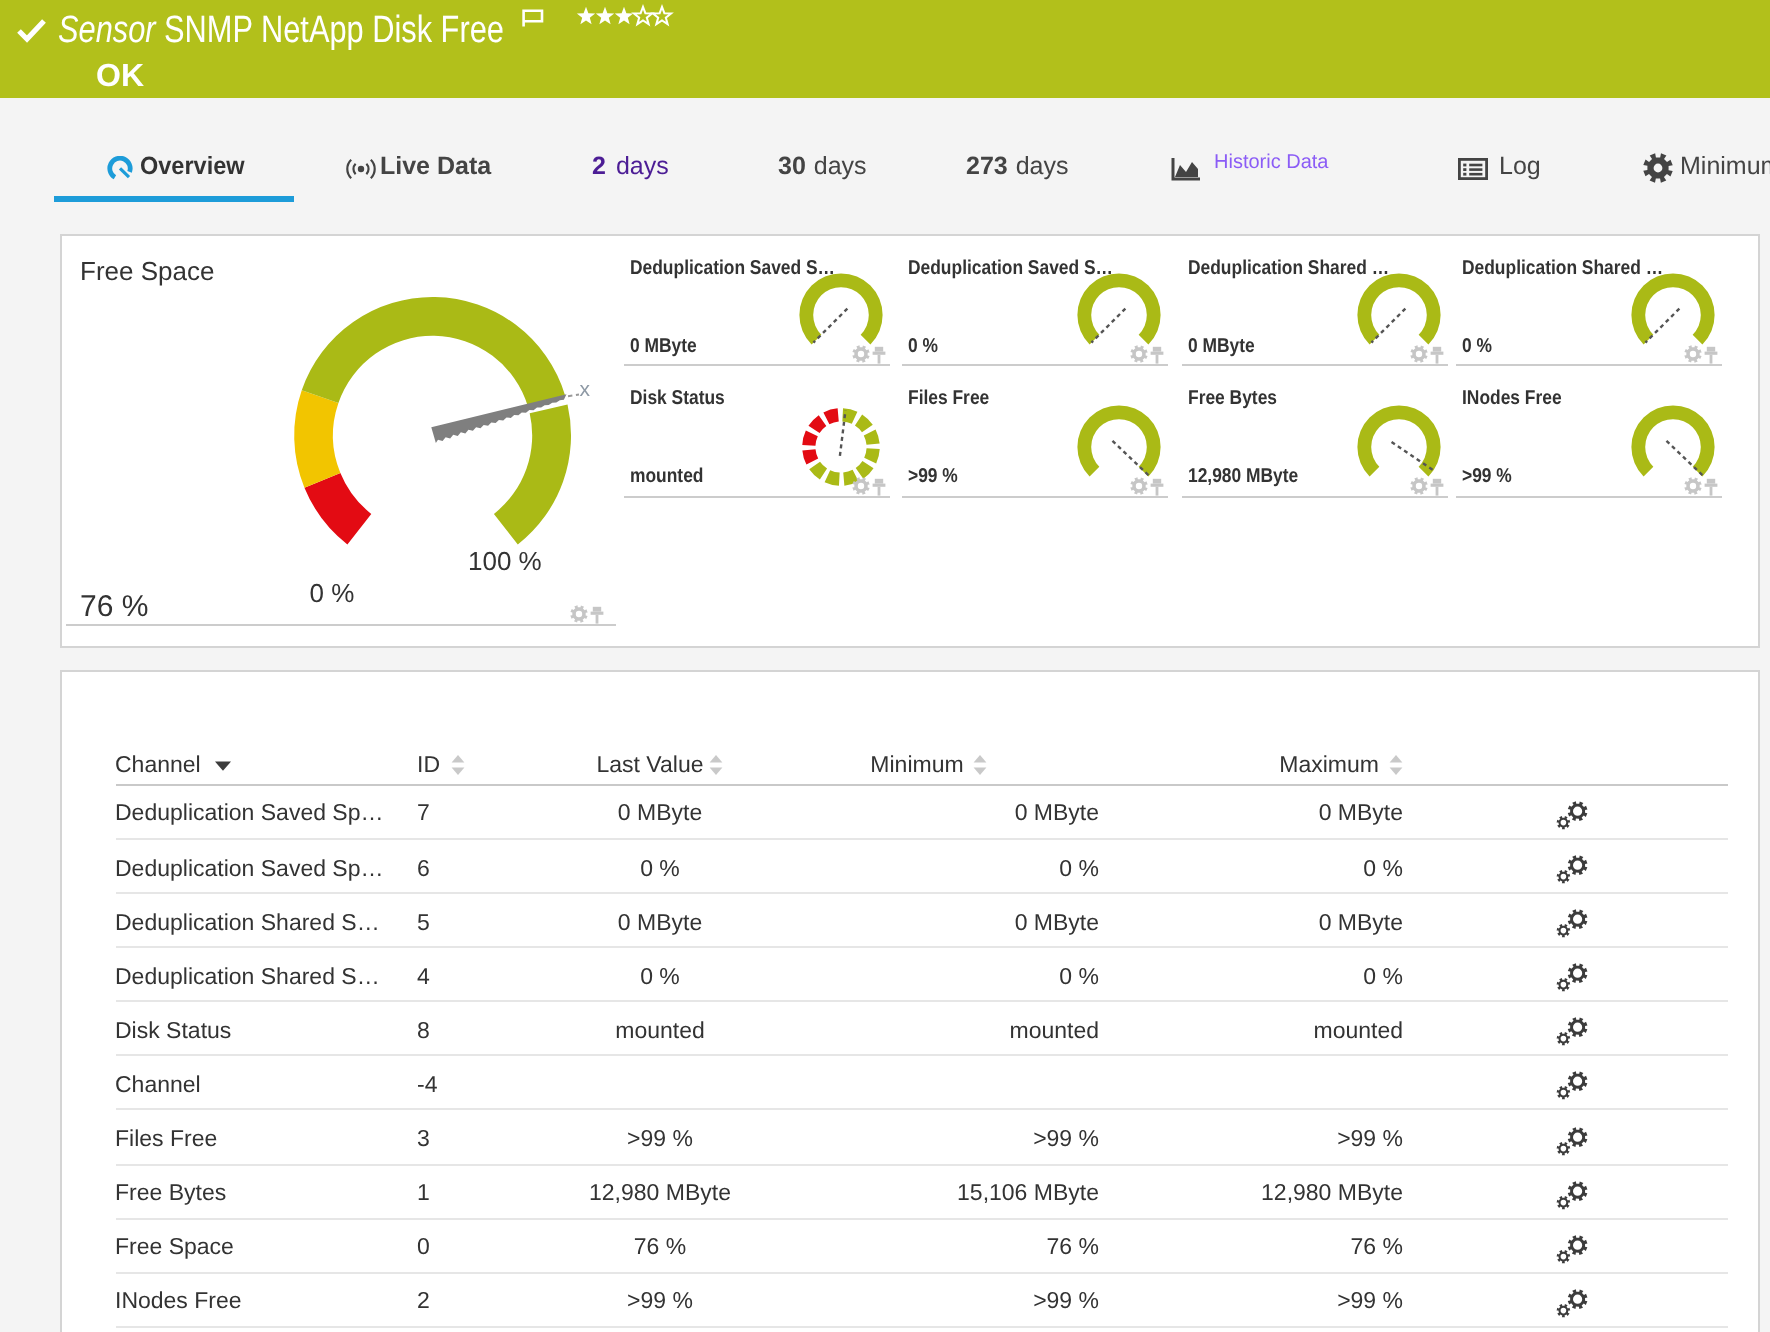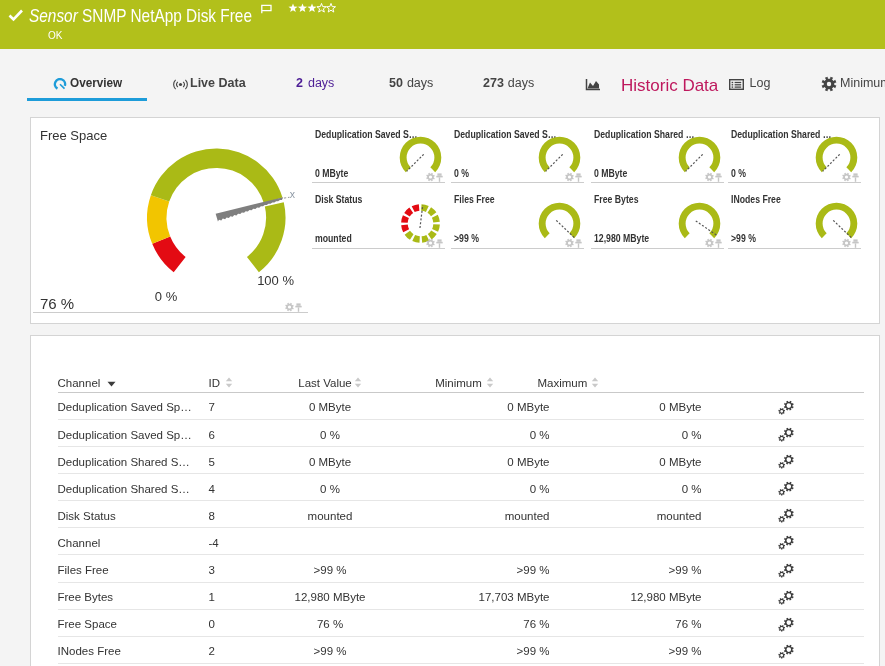--- a/index.html
+++ b/index.html
@@ -10,21 +10,21 @@
 table.chan{border-collapse:collapse;font-size:11.5px;color:#333;table-layout:fixed}
 table.chan td{border-bottom:1px solid #e6e6e6;height:27.1px;padding:3px 0 0 0;font-weight:normal;text-align:left;vertical-align:middle}
 table.chan th{height:22px;padding:3px 0 0 0;font-weight:normal;text-align:left;vertical-align:middle}
 table.chan th{border-bottom:1px solid #c9c9c9}
 </style></head><body>
 <div class="abs" style="left:0;top:0;width:885px;height:49px;background:#b2c01b"></div>
 <svg class="abs" style="left:8px;top:9.3px" width="16" height="13" viewBox="0 0 16 13">
     <path d="M1.5,6.5 L5.5,10.5 L14,1.5" fill="none" stroke="#fff" stroke-width="2.6"></path>
   </svg>
 <div class="abs" style="left:29px;top:4.5px;font-size:19px;color:#fff;white-space:nowrap;transform:scaleX(0.81);transform-origin:0 0"><i>Sensor</i> SNMP NetApp Disk Free</div>
-<div class="abs" style="left:48px;top:29.5px;font-size:10px;font-weight:normal;color:#fff">OK</div>
+<div class="abs" style="left:48px;top:29.5px;font-size:16px;font-weight:bold;color:#fff">OK</div>
 <svg class="abs" style="left:261px;top:4px" width="12" height="10" viewBox="0 0 12 10">
 <path d="M0.8,0.8 V9.2 M0.8,1.4 H10 V6.6 H0.8" fill="none" stroke="#fff" stroke-width="1.3"></path>
   </svg>
 <svg class="abs" style="left:0;top:0" width="345" height="18" viewBox="0 0 345 18">
     <polygon points="293.00,3.40 291.82,6.58 288.43,6.72 291.10,8.82 290.18,12.08 293.00,10.20 295.82,12.08 294.90,8.82 297.57,6.72 294.18,6.58" fill="#fff"></polygon>
     <polygon points="302.50,3.40 301.32,6.58 297.93,6.72 300.60,8.82 299.68,12.08 302.50,10.20 305.32,12.08 304.40,8.82 307.07,6.72 303.68,6.58" fill="#fff"></polygon>
     <polygon points="312.00,3.40 310.82,6.58 307.43,6.72 310.10,8.82 309.18,12.08 312.00,10.20 314.82,12.08 313.90,8.82 316.57,6.72 313.18,6.58" fill="#fff"></polygon>
     <polygon points="321.50,3.40 320.32,6.58 316.93,6.72 319.60,8.82 318.68,12.08 321.50,10.20 324.32,12.08 323.40,8.82 326.07,6.72 322.68,6.58" fill="none" stroke="#fff" stroke-width="1"></polygon>
     <polygon points="331.00,3.40 329.82,6.58 326.43,6.72 329.10,8.82 328.18,12.08 331.00,10.20 333.82,12.08 332.90,8.82 335.57,6.72 332.18,6.58" fill="none" stroke="#fff" stroke-width="1"></polygon>
   </svg>
@@ -36,27 +36,27 @@
 <div class="abs" style="left:27px;top:98px;width:120px;height:3px;background:#1d9cd9"></div>
 <svg class="abs" style="left:173px;top:79px" width="15" height="11" viewBox="0 0 15 11">
 <circle cx="7.5" cy="5.5" r="1.6" fill="#444"></circle>
 <path d="M4.8,2.9 A3.7,3.7 0 0 0 4.8,8.1" fill="none" stroke="#444" stroke-width="1.1"></path>
 <path d="M2.6,0.9 A6.4,6.4 0 0 0 2.6,10.1" fill="none" stroke="#444" stroke-width="1.1"></path>
 <path d="M10.2,2.9 A3.7,3.7 0 0 1 10.2,8.1" fill="none" stroke="#444" stroke-width="1.1"></path>
 <path d="M12.4,0.9 A6.4,6.4 0 0 1 12.4,10.1" fill="none" stroke="#444" stroke-width="1.1"></path>
   </svg>
 <div class="abs" style="left:190px;top:76px;font-size:12.5px;font-weight:bold;color:#444;white-space:nowrap">Live Data</div>
 <div class="abs" style="left:296px;top:76px;font-size:12.5px;font-weight:normal;color:#4c1d95;white-space:nowrap"><b>2</b><span style="padding-left:5px">days</span></div>
-<div class="abs" style="left:389px;top:76px;font-size:12.5px;font-weight:normal;color:#444;white-space:nowrap"><b>50</b><span style="padding-left:4px">days</span></div>
+<div class="abs" style="left:389px;top:76px;font-size:12.5px;font-weight:normal;color:#444;white-space:nowrap"><b>30</b><span style="padding-left:4px">days</span></div>
 <div class="abs" style="left:483px;top:76px;font-size:12.5px;font-weight:normal;color:#444;white-space:nowrap"><b>273</b><span style="padding-left:4px">days</span></div>
 <svg class="abs" style="left:585px;top:78px" width="16" height="13" viewBox="0 0 16 13">
 <path d="M1.5,1 V11.5 H15" fill="none" stroke="#444" stroke-width="1.5"></path>
 <path d="M2.5,10.5 L5,4.5 L8,8 L11,3 L14,6.5 V10.5 Z" fill="#444"></path>
   </svg>
-<div class="abs" style="left:621px;top:76px;font-size:17px;font-weight:normal;color:#be185d;white-space:nowrap">Historic Data</div>
+<div class="abs" style="left:607px;top:76px;font-size:10px;font-weight:normal;color:#8b5cf6;white-space:nowrap">Historic Data</div>
 <svg class="abs" style="left:729px;top:79px" width="15" height="11" viewBox="0 0 15 11">
 <rect x="0.7" y="0.7" width="13.6" height="9.6" fill="none" stroke="#444" stroke-width="1.4"></rect>
 <rect x="2.6" y="2.8" width="1.6" height="1.4" fill="#444"></rect>
 <rect x="2.6" y="5.1" width="1.6" height="1.4" fill="#444"></rect>
 <rect x="2.6" y="7.4" width="1.6" height="1.4" fill="#444"></rect>
 <line x1="5.6" y1="3.5" x2="12.2" y2="3.5" stroke="#444" stroke-width="1.3"></line>
 <line x1="5.6" y1="5.8" x2="12.2" y2="5.8" stroke="#444" stroke-width="1.3"></line>
 <line x1="5.6" y1="8.1" x2="12.2" y2="8.1" stroke="#444" stroke-width="1.3"></line>
   </svg>
 <div class="abs" style="left:749.5px;top:76px;font-size:12.5px;font-weight:normal;color:#444;white-space:nowrap">Log</div>
@@ -69,21 +69,21 @@
 <svg style="position:absolute;left:130px;top:131px" width="180" height="175" viewBox="0 0 180 175">
     <path d="M43.70,141.23 A69.20,69.20 0 0 1 22.22,112.82 L40.19,105.50 A49.80,49.80 0 0 0 55.64,125.94 Z" fill="#e30b13"></path>
     <path d="M22.22,112.82 A69.20,69.20 0 0 1 20.87,64.17 L39.21,70.49 A49.80,49.80 0 0 0 40.19,105.50 Z" fill="#f2c500"></path>
     <path d="M20.87,64.17 A69.20,69.20 0 0 1 152.47,66.45 L133.92,72.13 A49.80,49.80 0 0 0 39.21,70.49 Z" fill="#aaba16"></path>
     <path d="M153.76,71.26 A69.20,69.20 0 0 1 128.90,141.23 L116.96,125.94 A49.80,49.80 0 0 0 134.84,75.59 Z" fill="#aaba16"></path>
     <path d="M85.64,82.64 L153.23,66.16 L151.94,68.92 L149.92,69.11 L148.15,70.21 L146.11,70.34 L144.36,71.50 L142.30,71.58 L140.57,72.79 L138.50,72.81 L136.78,74.08 L134.69,74.04 L132.99,75.37 L130.88,75.28 L129.20,76.66 L127.08,76.51 L125.41,77.95 L123.27,77.74 L121.62,79.24 L119.46,78.98 L117.83,80.53 L115.65,80.21 L114.04,81.82 L111.85,81.45 L110.25,83.11 L108.04,82.68 L106.46,84.40 L104.23,83.91 L102.67,85.69 L100.43,85.15 L98.88,86.98 L96.62,86.38 L95.08,88.27 L92.81,87.61 L91.29,89.56 L89.00,88.85 L87.92,90.48 Z" fill="#7f7f7f"></path>
     <line x1="154.01" y1="67.08" x2="159.50" y2="66.27" stroke="#999" stroke-width="1" stroke-dasharray="2.2,1.8"></line>
     <text x="162.32" y="66.94" font-size="10.5" fill="#8e99a5" text-anchor="middle">x</text>
   </svg>
 <div class="abs" style="left:136px;top:289px;width:60px;text-align:center;font-size:13px">0 %</div>
-<div class="abs" style="left:234px;top:273px;width:60px;text-align:right;font-size:13px">100 %</div>
+<div class="abs" style="left:234px;top:273px;width:60px;text-align:left;font-size:13px">100 %</div>
 <div class="abs" style="left:40px;top:295px;font-size:15px">76 %</div>
 <div class="cellline" style="left:33px;top:312px;width:275px"></div>
 <svg style="position:absolute;left:275px;top:300px" width="28" height="14" viewBox="0 0 28 14">
 <path d="M18.83,6.24 L18.21,4.64 L17.37,5.17 L16.45,4.21 L17.02,3.40 L15.45,2.70 L15.24,3.68 L13.91,3.65 L13.74,2.67 L12.14,3.29 L12.67,4.13 L11.71,5.05 L10.90,4.48 L10.20,6.05 L11.18,6.26 L11.15,7.59 L10.17,7.76 L10.79,9.36 L11.63,8.83 L12.55,9.79 L11.98,10.60 L13.55,11.30 L13.76,10.32 L15.09,10.35 L15.26,11.33 L16.86,10.71 L16.33,9.87 L17.29,8.95 L18.10,9.52 L18.80,7.95 L17.82,7.74 L17.85,6.41 Z M16.10,7.00 A1.6,1.6 0 1 0 12.90,7.00 A1.6,1.6 0 1 0 16.10,7.00 Z" fill="#c6c6c6" fill-rule="evenodd"></path>
 <g fill="#c6c6c6">
       <rect x="21.4" y="3.4" width="4.2" height="2.4"></rect>
       <rect x="20.3" y="5.8" width="6.4" height="1.6"></rect>
       <rect x="22.8" y="7.4" width="1.4" height="4.4"></rect>
     </g>
 </svg>
@@ -230,21 +230,21 @@
               <path d="M4,10.5 L7.2,6.8 H0.8 Z" fill="#c9c9c9"></path>
             </svg></span></th>
 <th style="width:123px;text-align:center"><span style="position:relative;left:-5px">Last Value <svg width="8" height="11" viewBox="0 0 8 11" style="position:absolute;right:-10px;top:0px">
               <path d="M4,0.5 L7.2,4.2 H0.8 Z" fill="#c9c9c9"></path>
               <path d="M4,10.5 L7.2,6.8 H0.8 Z" fill="#c9c9c9"></path>
             </svg></span></th>
 <th style="width:158px;text-align:center"><span style="position:relative;right:12px">Minimum <svg width="8" height="11" viewBox="0 0 8 11" style="position:absolute;right:-12px;top:0px">
               <path d="M4,0.5 L7.2,4.2 H0.8 Z" fill="#c9c9c9"></path>
               <path d="M4,10.5 L7.2,6.8 H0.8 Z" fill="#c9c9c9"></path>
             </svg></span></th>
-<th style="width:152px;text-align:left"><span style="position:relative;right:12px">Maximum <svg width="8" height="11" viewBox="0 0 8 11" style="position:absolute;right:-12px;top:0px">
+<th style="width:152px;text-align:right"><span style="position:relative;right:12px">Maximum <svg width="8" height="11" viewBox="0 0 8 11" style="position:absolute;right:-12px;top:0px">
               <path d="M4,0.5 L7.2,4.2 H0.8 Z" fill="#c9c9c9"></path>
               <path d="M4,10.5 L7.2,6.8 H0.8 Z" fill="#c9c9c9"></path>
             </svg></span></th>
 <th style="width:162.5px"></th>
       </tr>
       <tr>
         <td style="white-space:nowrap;overflow:hidden">Deduplication Saved Sp…</td>
         <td>7</td>
         <td style="text-align:center">0 MByte</td>
         <td style="text-align:right">0 MByte</td>
@@ -317,21 +317,21 @@
         <td style="text-align:right">&gt;99 %</td>
         <td style="padding-left:76px"><svg width="17" height="15" viewBox="0 0 17 15" style="vertical-align:middle">
             <path d="M15.72,4.73 L15.02,2.91 L14.00,3.56 L12.98,2.49 L13.67,1.50 L11.88,0.72 L11.62,1.89 L10.14,1.86 L9.93,0.68 L8.11,1.38 L8.76,2.40 L7.69,3.42 L6.70,2.73 L5.92,4.52 L7.09,4.78 L7.06,6.26 L5.88,6.47 L6.58,8.29 L7.60,7.64 L8.62,8.71 L7.93,9.70 L9.72,10.48 L9.98,9.31 L11.46,9.34 L11.67,10.52 L13.49,9.82 L12.84,8.80 L13.91,7.78 L14.90,8.47 L15.68,6.68 L14.51,6.42 L14.54,4.94 Z M13.10,5.60 A2.3,2.3 0 1 0 8.50,5.60 A2.3,2.3 0 1 0 13.10,5.60 Z" fill="#3c3c3c" fill-rule="evenodd"></path>
             <path d="M7.10,11.30 L6.76,9.82 L5.95,10.22 L5.26,9.35 L5.82,8.64 L4.46,7.99 L4.26,8.86 L3.14,8.86 L2.94,7.99 L1.58,8.64 L2.14,9.35 L1.45,10.22 L0.64,9.82 L0.30,11.30 L1.20,11.30 L1.45,12.38 L0.64,12.78 L1.58,13.96 L2.14,13.25 L3.14,13.74 L2.94,14.61 L4.46,14.61 L4.26,13.74 L5.26,13.25 L5.82,13.96 L6.76,12.78 L5.95,12.38 L6.20,11.30 Z M5.10,11.30 A1.4,1.4 0 1 0 2.30,11.30 A1.4,1.4 0 1 0 5.10,11.30 Z" fill="#3c3c3c" fill-rule="evenodd"></path>
           </svg></td>
       </tr>
       <tr>
         <td style="white-space:nowrap;overflow:hidden">Free Bytes</td>
         <td>1</td>
         <td style="text-align:center">12,980 MByte</td>
-        <td style="text-align:right">17,703 MByte</td>
+        <td style="text-align:right">15,106 MByte</td>
         <td style="text-align:right">12,980 MByte</td>
         <td style="padding-left:76px"><svg width="17" height="15" viewBox="0 0 17 15" style="vertical-align:middle">
             <path d="M15.72,4.73 L15.02,2.91 L14.00,3.56 L12.98,2.49 L13.67,1.50 L11.88,0.72 L11.62,1.89 L10.14,1.86 L9.93,0.68 L8.11,1.38 L8.76,2.40 L7.69,3.42 L6.70,2.73 L5.92,4.52 L7.09,4.78 L7.06,6.26 L5.88,6.47 L6.58,8.29 L7.60,7.64 L8.62,8.71 L7.93,9.70 L9.72,10.48 L9.98,9.31 L11.46,9.34 L11.67,10.52 L13.49,9.82 L12.84,8.80 L13.91,7.78 L14.90,8.47 L15.68,6.68 L14.51,6.42 L14.54,4.94 Z M13.10,5.60 A2.3,2.3 0 1 0 8.50,5.60 A2.3,2.3 0 1 0 13.10,5.60 Z" fill="#3c3c3c" fill-rule="evenodd"></path>
             <path d="M7.10,11.30 L6.76,9.82 L5.95,10.22 L5.26,9.35 L5.82,8.64 L4.46,7.99 L4.26,8.86 L3.14,8.86 L2.94,7.99 L1.58,8.64 L2.14,9.35 L1.45,10.22 L0.64,9.82 L0.30,11.30 L1.20,11.30 L1.45,12.38 L0.64,12.78 L1.58,13.96 L2.14,13.25 L3.14,13.74 L2.94,14.61 L4.46,14.61 L4.26,13.74 L5.26,13.25 L5.82,13.96 L6.76,12.78 L5.95,12.38 L6.20,11.30 Z M5.10,11.30 A1.4,1.4 0 1 0 2.30,11.30 A1.4,1.4 0 1 0 5.10,11.30 Z" fill="#3c3c3c" fill-rule="evenodd"></path>
           </svg></td>
       </tr>
       <tr>
         <td style="white-space:nowrap;overflow:hidden">Free Space</td>
         <td>0</td>
         <td style="text-align:center">76 %</td>

